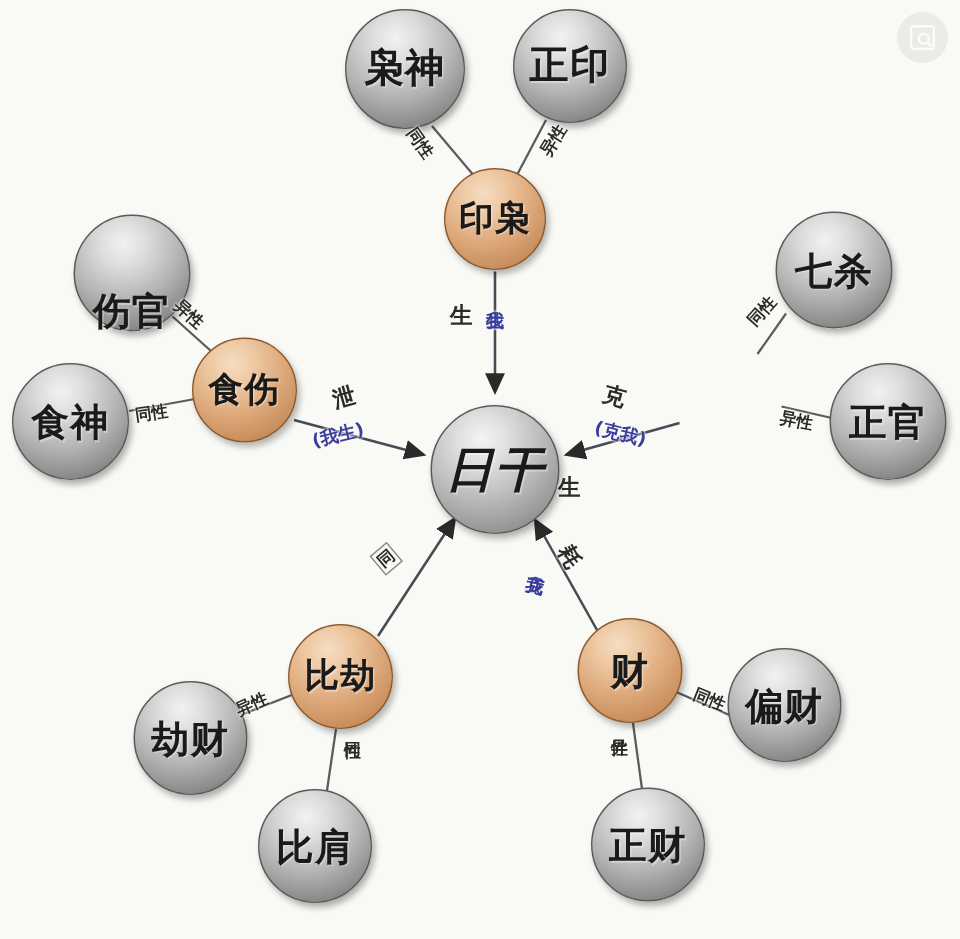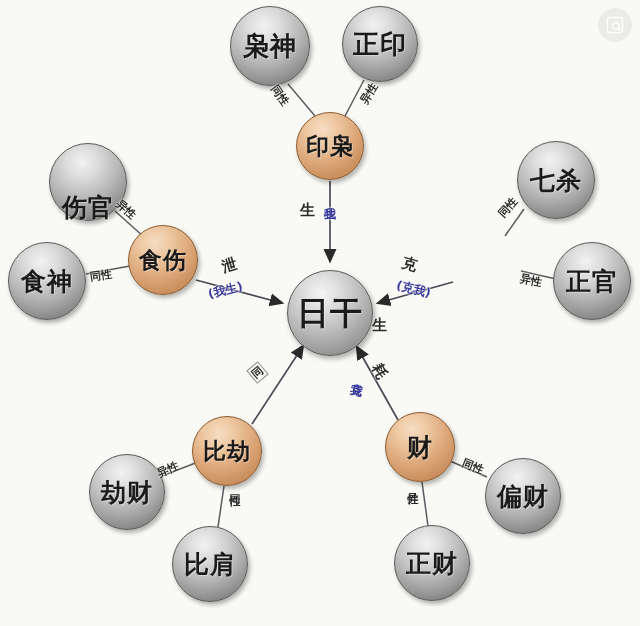--- a/index.html
+++ b/index.html
@@ -37,20 +37,21 @@
     background:
       radial-gradient(circle at 38% 24%, #f6ddc4 0%, #eec9a3 22%, #dda87a 52%, #c98e5c 78%, #b87a48 94%, #a96d3d 100%);
     border:1px solid #8a5a2d;
     box-shadow:2px 3px 4px rgba(0,0,0,.28);
   }
   .center-node{
     background:
       radial-gradient(circle at 40% 26%, #f4f4f4 0%, #e0e0e0 20%, #bdbdbd 48%, #9a9a9a 74%, #7d7d7d 92%, #6c6c6c 100%);
     border:1px solid #5a5a5a;
     box-shadow:2px 3px 5px rgba(0,0,0,.30);
+    font-style:italic;
   }
 
   
   .elabel{
     position:absolute;
     font-size:11px;
     color:#2b2b2b;
     font-weight:700;
     white-space:nowrap;
     z-index:6;
@@ -144,21 +145,21 @@
   <div class="node gray" style="left:89px;top:454px;width:76px;height:76px;font-size:25px;">
     <span>劫财</span>
   </div>
   <div class="node gray" style="left:172px;top:526px;width:76px;height:76px;font-size:25px;">
     <span>比肩</span>
   </div>
 
   <div class="node orange" style="left:385px;top:412px;width:70px;height:70px;font-size:25px;">
     <span>财</span>
   </div>
-  <div class="node gray" style="left:485px;top:458px;width:76px;height:76px;font-size:25px;">
+  <div class="node gray" style="left:485px;top:432px;width:76px;height:76px;font-size:25px;">
     <span>偏财</span>
   </div>
   <div class="node gray" style="left:394px;top:525px;width:76px;height:76px;font-size:25px;">
     <span>正财</span>
   </div>
 
   <div class="elabel" style="left:269px;top:88px;transform:rotate(55deg);">同性</div>
   <div class="elabel" style="left:358px;top:86px;transform:rotate(-58deg);">异性</div>
 
   <div class="elabel" style="left:115px;top:202px;transform:rotate(42deg);">异性</div>

